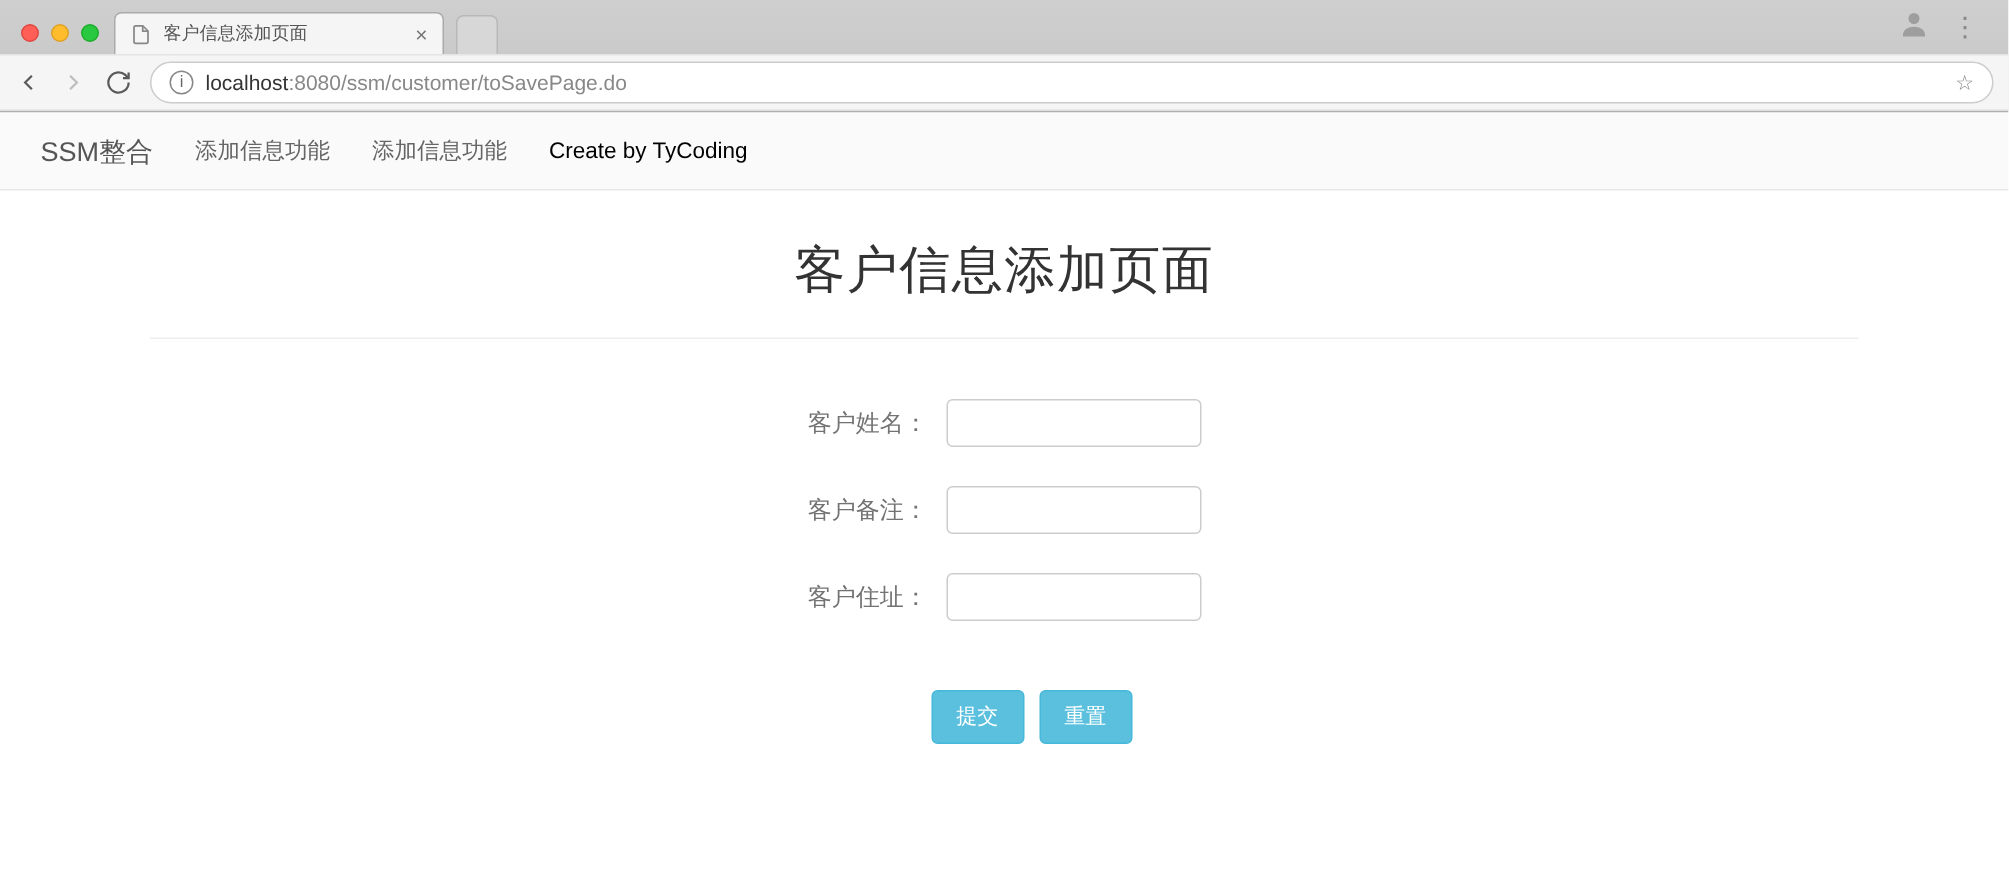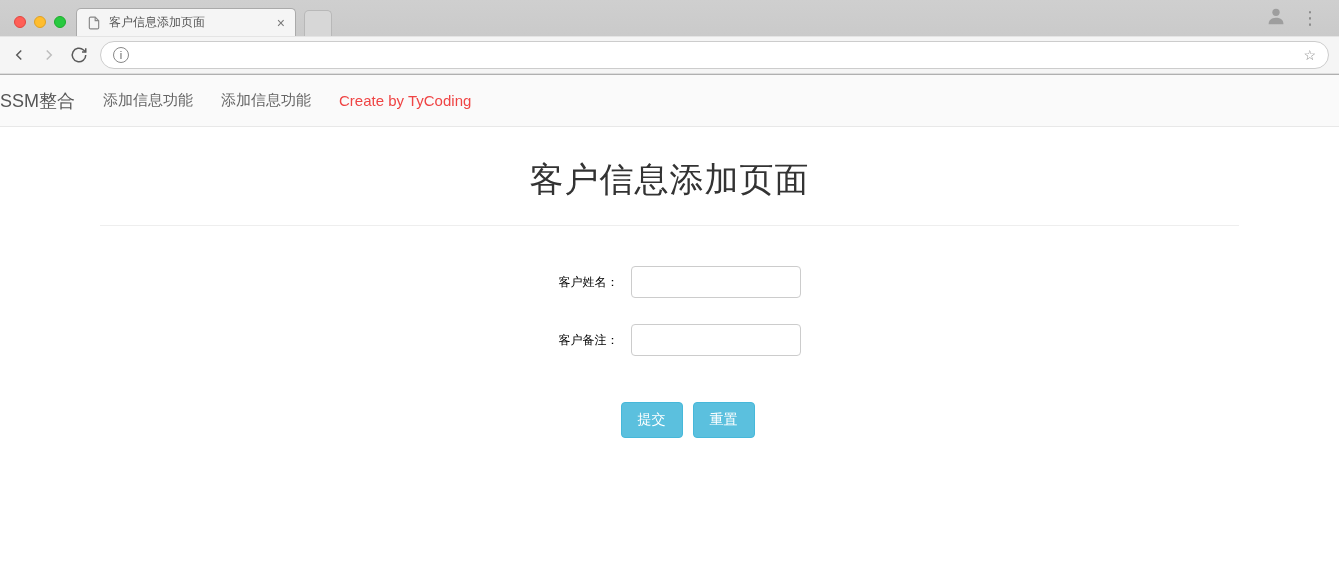--- a/index.html
+++ b/index.html
@@ -117,27 +117,27 @@
     .url-path { color: #888; }
     .url-field .star-icon { margin-left: auto; color: #888; }
 
     
     .page-navbar {
       background: #fafafa;
       border-bottom: 1px solid #e8e8e8;
       height: 52px;
       display: flex;
       align-items: center;
-      padding: 0 0;
+      padding: 0 27px;
       gap: 28px;
       font-size: 15px;
     }
     .brand { font-size: 18px; color: #555; }
     .nav-link { color: #666; font-family: Liberation Serif, serif; }
-    .nav-credit { color: #ef4444; }
+    .nav-credit { color: #000000; }
 
     .main {
       padding: 30px 100px 0;
     }
     .page-title {
       text-align: center;
       font-size: 34px;
       font-weight: 400;
       color: #333;
       letter-spacing: 1px;
@@ -152,22 +152,22 @@
       flex-direction: column;
       align-items: center;
       gap: 26px;
     }
     .form-row {
       display: flex;
       align-items: center;
       gap: 12px;
     }
     .form-label {
-      font-size: 12px;
-      color: #000000;
+      font-size: 16px;
+      color: #737373;
       width: 80px;
       text-align: right;
     }
     .form-input {
       width: 170px;
       height: 32px;
       border: 1px solid #ccc;
       border-radius: 4px;
       padding: 0 8px;
       font-size: 14px;
@@ -231,20 +231,23 @@
         </svg>
     </span>
     <span class="reload-btn">
       <svg viewBox="0 0 24 24" fill="none" stroke="currentColor" stroke-width="2">
           <path d="M21 12a9 9 0 1 1-3-6.7L21 8"></path>
           <polyline points="21 3 21 8 16 8"></polyline>
         </svg>
     </span>
     <div class="url-field">
       <span class="info-icon">i</span>
+      <span>
+        <span class="url-host">localhost</span><span class="url-port">:8080</span><span class="url-path">/ssm/customer/toSavePage.do</span>
+      </span>
       <span class="star-icon">☆</span>
     </div>
   </div>
 </div>
 
 <div class="page-navbar">
   <span class="brand">SSM整合</span>
   <span class="nav-link">添加信息功能</span>
   <span class="nav-link">添加信息功能</span>
   <span class="nav-credit">Create by TyCoding</span>
@@ -255,18 +258,22 @@
   <hr class="hr">
   <div class="form">
     <div class="form-row">
       <label class="form-label">客户姓名：</label>
       <input class="form-input" type="text" value="" style="">
     </div>
     <div class="form-row">
       <label class="form-label">客户备注：</label>
       <input class="form-input" type="text" value="" style="">
     </div>
+    <div class="form-row">
+      <label class="form-label">客户住址：</label>
+      <input class="form-input" type="text" value="" style="">
+    </div>
     <div class="btn-row">
       <button class="btn">提交</button>
       <button class="btn">重置</button>
     </div>
   </div>
 </div>
 
 </body></html>

